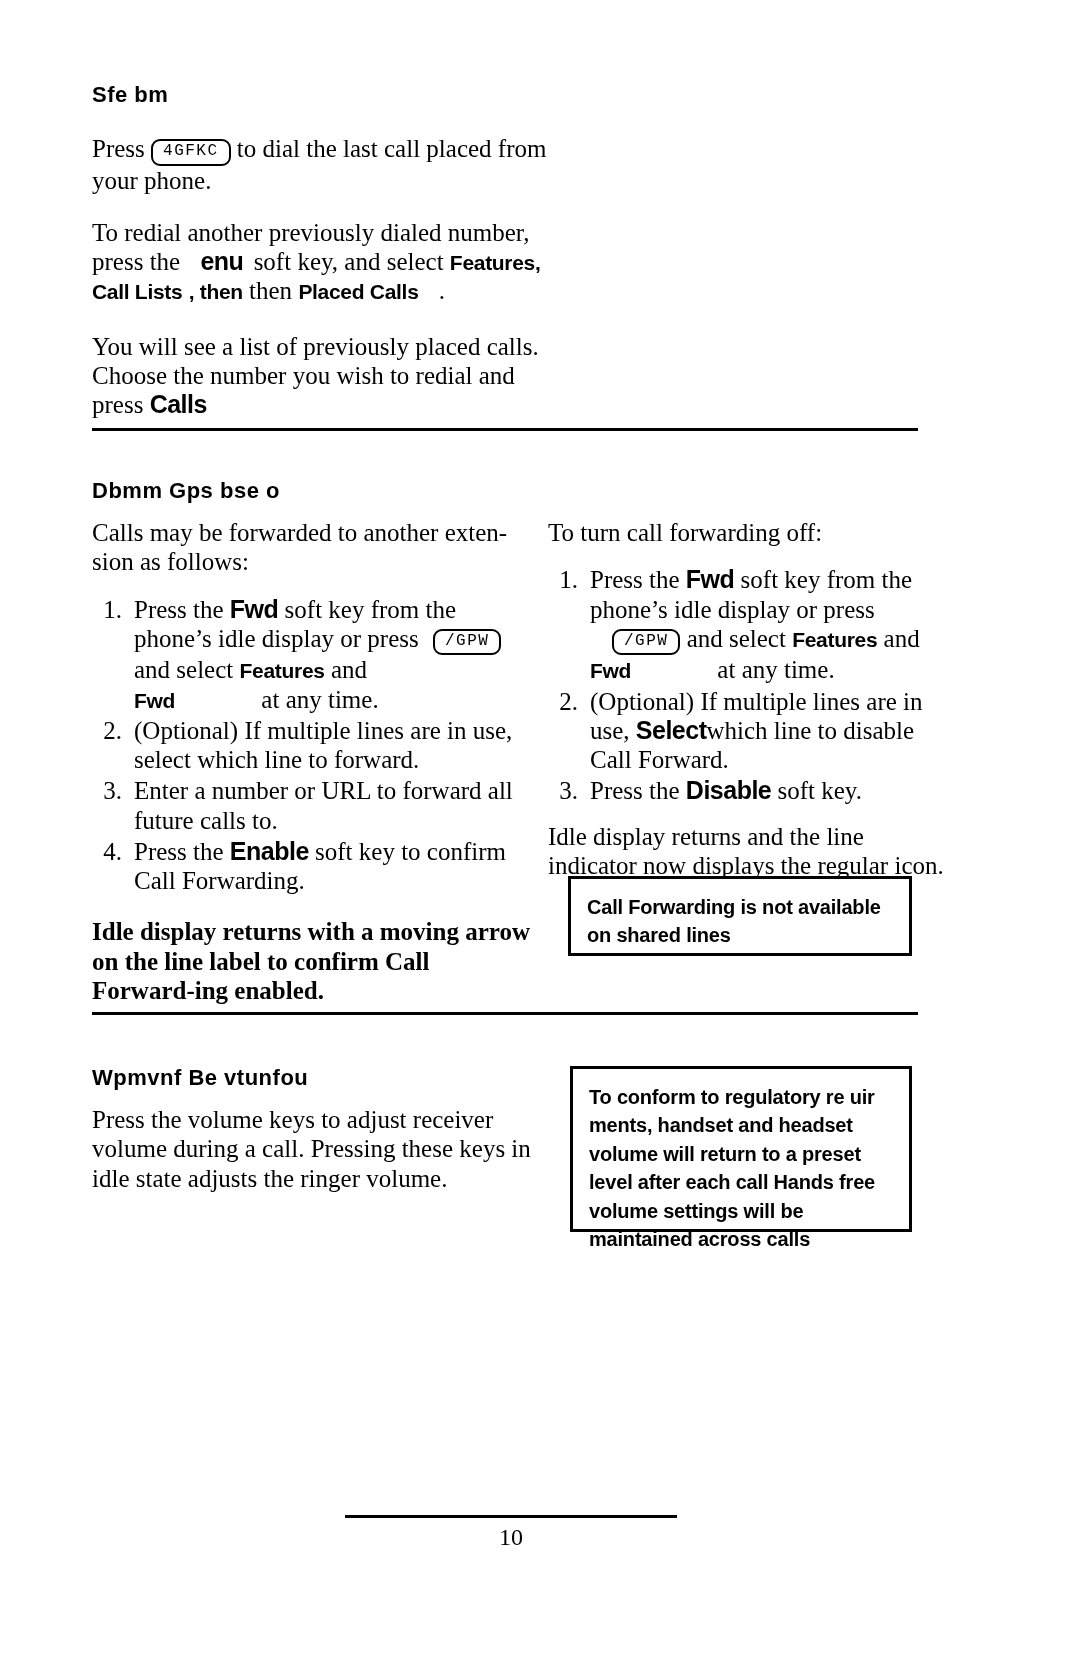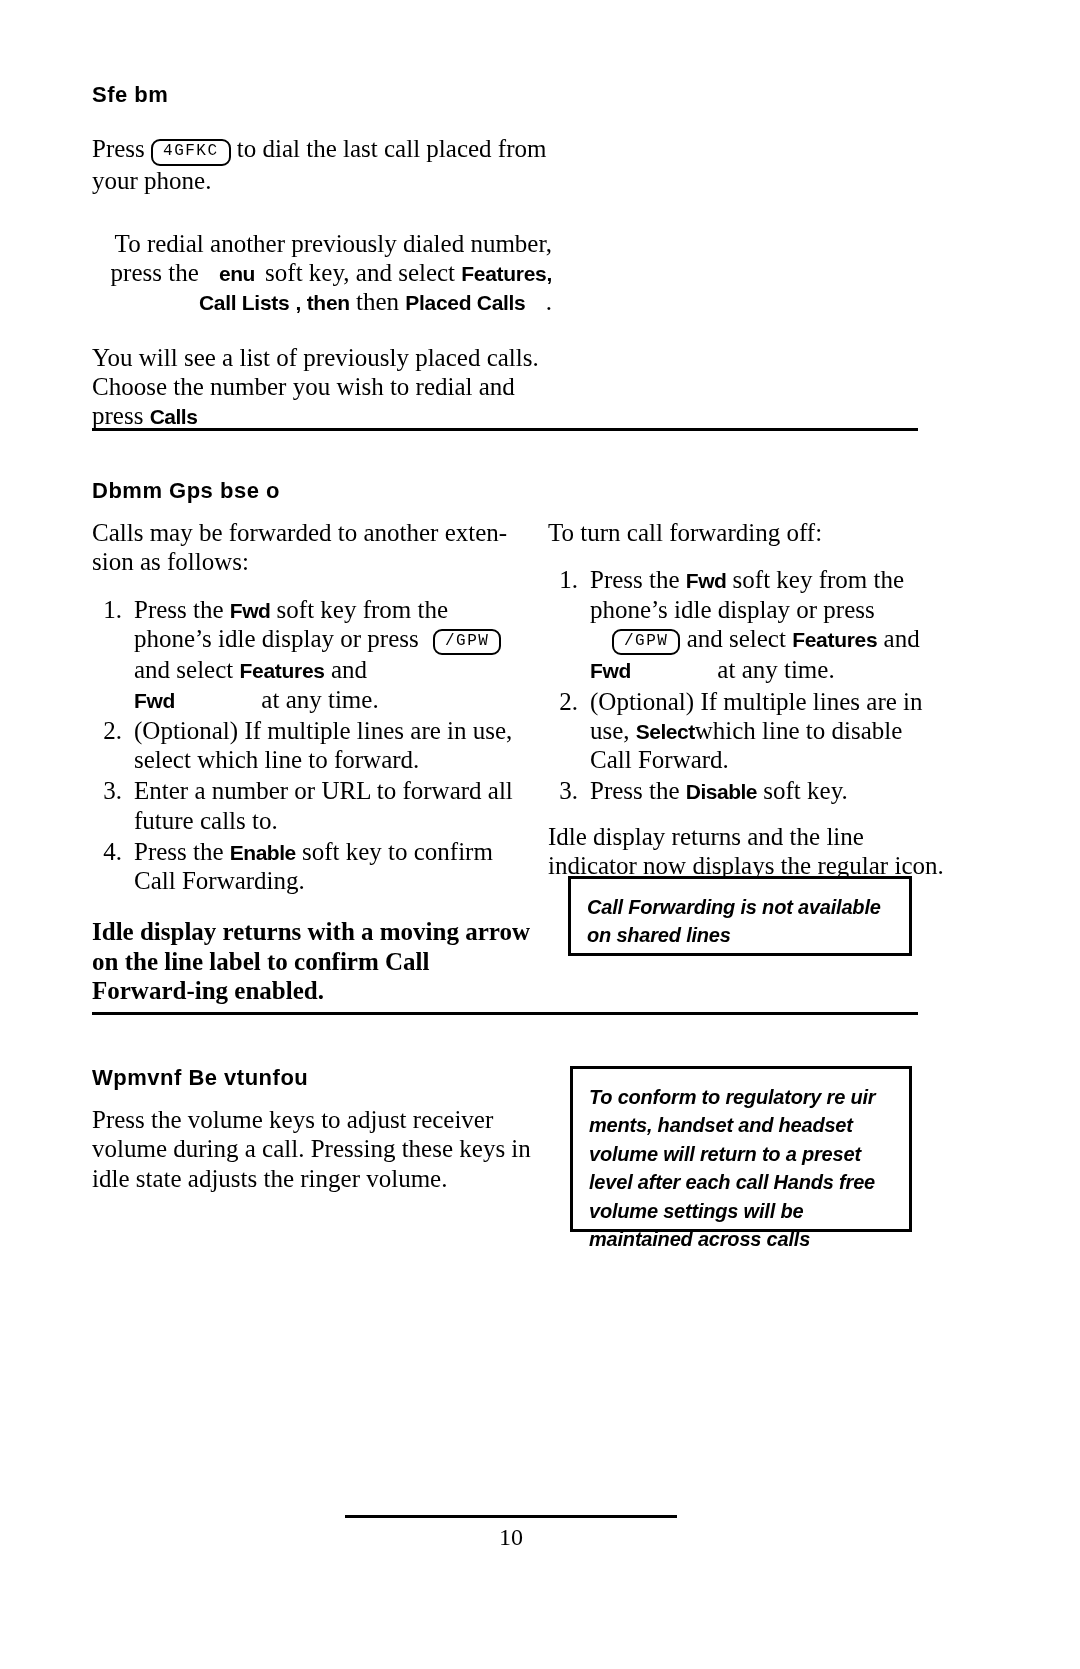--- a/index.html
+++ b/index.html
@@ -34,21 +34,21 @@
   }
   .kw {
     font-family: "Liberation Sans", sans-serif;
     font-weight: bold;
     font-size: 21px;
     letter-spacing: -0.3px;
   }
   .kw-big {
     font-family: "Liberation Sans", sans-serif;
     font-weight: bold;
-    font-size: 21px;
+    font-size: 25px;
     letter-spacing: -0.5px;
   }
   .keycap {
     display: inline-block;
     border: 2px solid #000;
     border-radius: 7px;
     padding: 1px 7px 2px 7px;
     font-family: Liberation Mono, monospace;
     font-size: 16px;
     letter-spacing: 1.5px;
@@ -80,21 +80,20 @@
     position: absolute;
     left: 0;
     width: 30px;
     text-align: right;
   }
   .notebox {
     position: absolute;
     border: 3px solid #000;
     box-sizing: border-box;
     padding: 14px 8px 14px 16px;
-    font-style: italic;
   }
   .notebox .note-text {
     font-family: "Liberation Sans", sans-serif;
     font-weight: bold;
     font-size: 20px;
     line-height: 1.42;
     letter-spacing: -0.2px;
   }
   .footer-rule {
     position: absolute;
@@ -116,21 +115,21 @@
 
   <div class="col-left" style="left:92px; top:82px; width:460px;">
     <div class="section-heading">Sfe   bm</div>
 
     <p class="body" style="margin-top:26px;">
       <span>Press</span>
       <span class="keycap wide">4GFKC</span>
       <span>to dial the last call placed from your phone.</span>
     </p>
 
-    <p class="body" style="margin-top:34px;text-align:right;">
+    <p class="body" style="margin-top:23px;">
       <span>To redial another previously dialed number,</span><br>
       <span>press the</span>
       <span class="kw-big" style="margin:0 4px 0 14px;">enu</span>
       <span>soft key, and select</span>
       <span class="kw">Features,</span><br>
       <span class="kw">Call Lists</span>
       <span class="kw">, then</span>
       <span style="font-family:'Liberation Serif',serif;font-size:25px;">then</span>
       <span class="kw">Placed Calls</span>
       <span style="margin-left:14px;">.</span>

